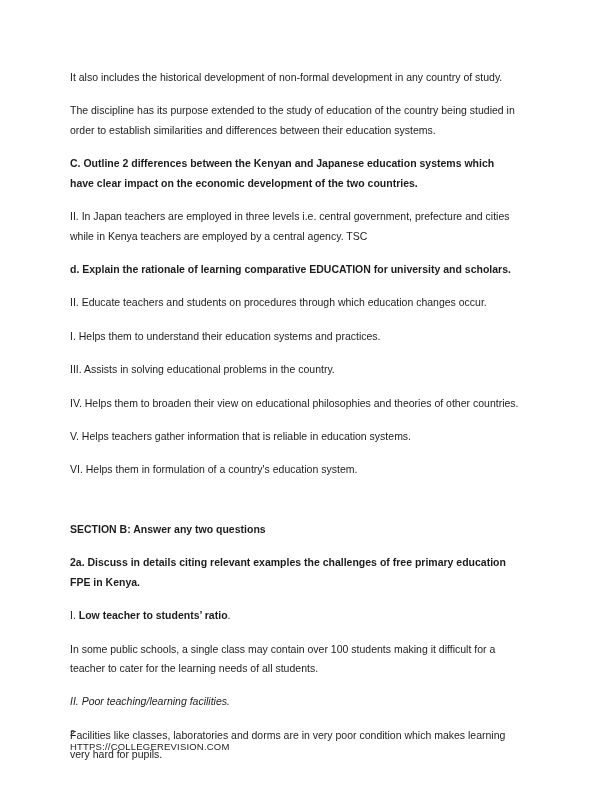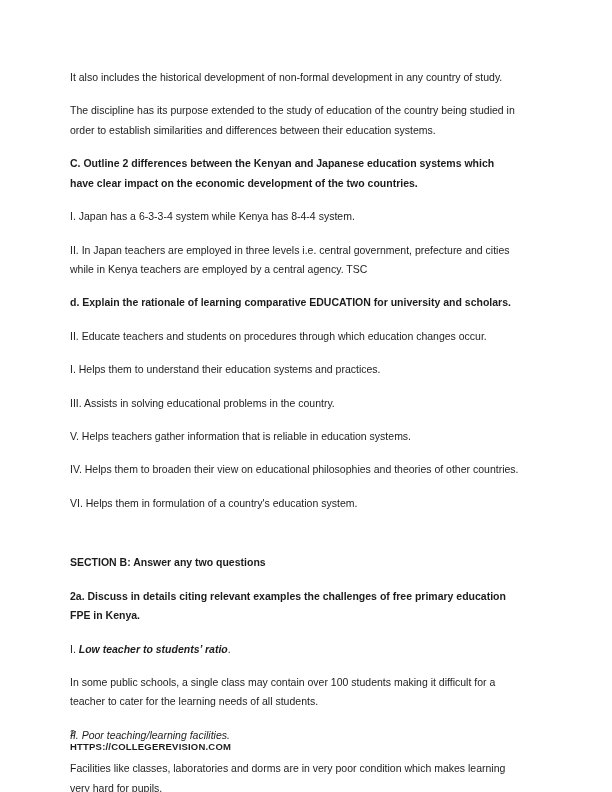--- a/index.html
+++ b/index.html
@@ -27,70 +27,67 @@
   .content p.bold {
     font-weight: 700;
   }
   .content p.gap-before {
   }
   .content p.big-gap-before {
     margin-top: 40px;
   }
   .emph {
     font-weight: 700;
-    font-style: italic;
   }
   .bold-italic {
     font-weight: 700;
     font-style: italic;
   }
   .footer {
     position: absolute;
     left: 70px;
     top: 726px;
     font-size: 9.5px;
     line-height: 1.45;
     color: #1c1c1c;
   }
   .footer .page-num {
     display: block;
   }
   .footer .site {
     display: block;
     letter-spacing: 0.2px;
-    font-weight: bold;
   }
 </style>
 </head>
 <body>
 
 <div class="page">
   <div class="content">
 
     <p>It also includes the historical development of non-formal development in any country of study.</p>
 
     <p>The discipline has its purpose extended to the study of education of the country being studied in order to establish similarities and differences between their education systems.</p>
 
     <p class="bold gap-before">C. Outline 2 differences between the Kenyan and Japanese education systems which have clear impact on the economic development of the two countries.</p>
 
-    <p>I. Japan has a 6-3-3-4 system while Kenya has 8-4-4 system.</p>
 
     <p>II. In Japan teachers are employed in three levels i.e. central government, prefecture and cities while in Kenya teachers are employed by a central agency. TSC</p>
 
     <p class="bold">d. Explain the rationale of learning comparative EDUCATION for university and scholars.</p>
 
     <p>II. Educate teachers and students on procedures through which education changes occur.</p>
 
     <p>I. Helps them to understand their education systems and practices.</p>
 
     <p>III. Assists in solving educational problems in the country.</p>
 
+    <p>IV. Helps them to broaden their view on educational philosophies and theories of other countries.</p>
+
     <p>V. Helps teachers gather information that is reliable in education systems.</p>
-
-    <p>IV. Helps them to broaden their view on educational philosophies and theories of other countries.</p>
 
     <p>VI. Helps them in formulation of a country's education system.</p>
 
     <p class="bold big-gap-before">SECTION B: Answer any two questions</p>
 
     <p class="bold">2a. Discuss in details citing relevant examples the challenges of free primary education FPE in Kenya.</p>
 
     <p><span>I. </span><span class="emph">Low teacher to students’ ratio</span><span>.</span></p>
 
     <p>In some public schools, a single class may contain over 100 students making it difficult for a teacher to cater for the learning needs of all students.</p>

